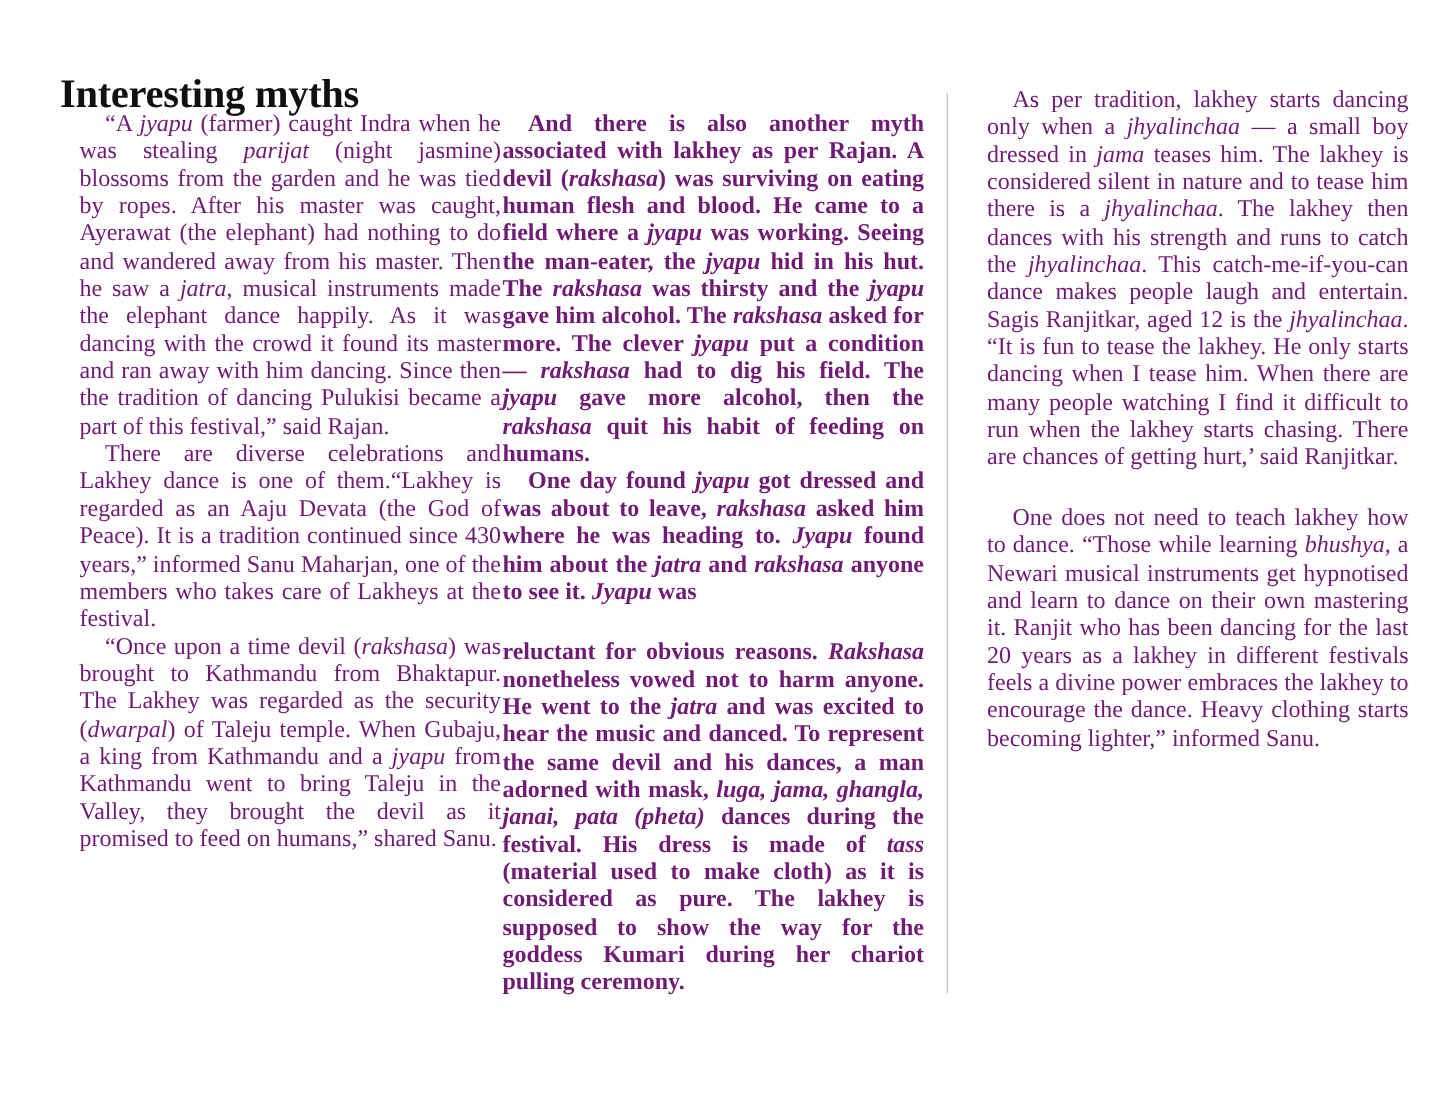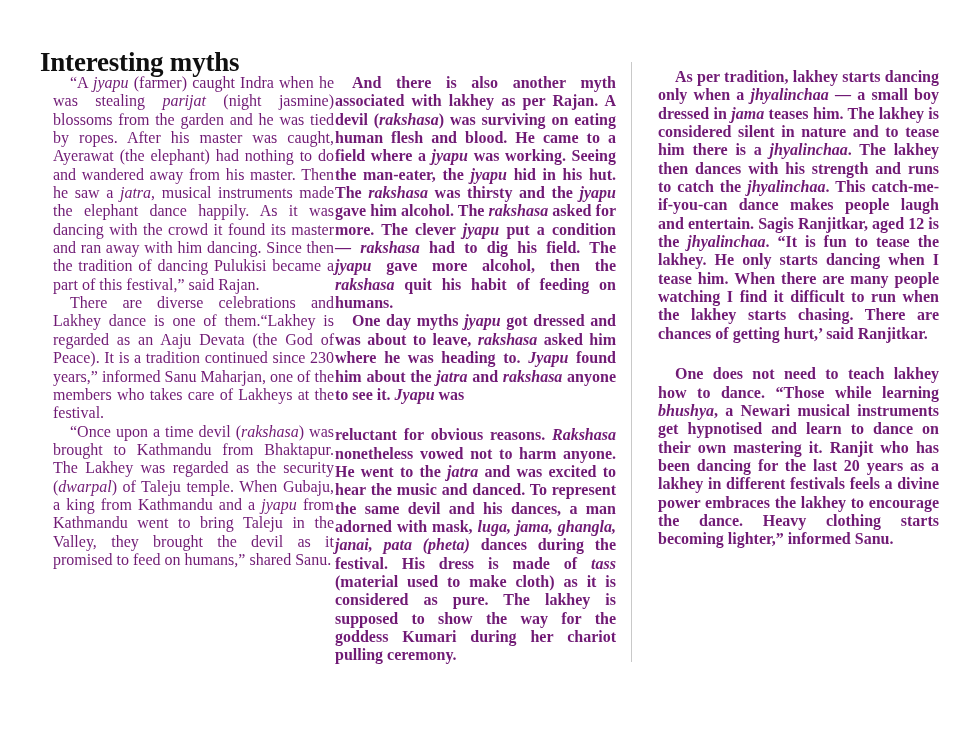--- a/index.html
+++ b/index.html
@@ -40,21 +40,21 @@
     line-height: 18.35px;
     text-align: justify;
     text-justify: inter-word;
     -webkit-hyphens: auto;
     hyphens: auto;
     color: #701a75;
     margin-left: 13px;
   }
   .col-1 { left: 40px; }
   .col-2 { left: 322px; font-weight: bold; }
-  .col-3 { left: 645px; top: 68px; font-weight: bold; }
+  .col-3 { left: 645px; top: 58px; }
 
   .para {
     margin: 0;
     text-indent: 17px;
     text-align: justify;
   }
   .para.cont {
     text-indent: 0;
   }
   .gap {
@@ -76,26 +76,26 @@
 <body>
 
 <div class="page">
 
   <h1 class="headline">Interesting myths</h1>
 
   <div class="divider"></div>
 
   <div class="col col-1">
       <p class="para"><span>“A </span><em>jyapu</em><span> (farmer) caught Indra when he was stealing </span><em>parijat</em><span> (night jasmine) blossoms from the garden and he was tied by ropes. After his master was caught, Ayerawat (the elephant) had nothing to do and wandered away from his master. Then he saw a </span><em>jatra</em><span>, musical instruments made the elephant dance happily. As it was dancing with the crowd it found its master and ran away with him dancing. Since then the tradition of dancing Pulukisi became a part of this festival,” said Rajan.</span></p>
-      <p class="para"><span>There are diverse celebrations and Lakhey dance is one of them.“Lakhey is regarded as an Aaju Devata (the God of Peace). It is a tradition continued since 230 years,” informed Sanu Maharjan, one of the members who takes care of Lakheys at the festival.</span></p>
+      <p class="para"><span>There are diverse celebrations and Lakhey dance is one of them.“Lakhey is regarded as an Aaju Devata (the God of Peace). It is a tradition continued since 430 years,” informed Sanu Maharjan, one of the members who takes care of Lakheys at the festival.</span></p>
       <p class="para"><span>“Once upon a time devil (</span><em>rakshasa</em><span>) was brought to Kathmandu from Bhaktapur. The Lakhey was regarded as the security (</span><em>dwarpal</em><span>) of Taleju temple. When Gubaju, a king from Kathmandu and a </span><em>jyapu</em><span> from Kathmandu went to bring Taleju in the Valley, they brought the devil as it promised to feed on humans,” shared Sanu.</span></p>
     </div>
   <div class="col col-2">
       <p class="para"><span>And there is also another myth associated with lakhey as per Rajan. A devil (</span><em>rakshasa</em><span>) was surviving on eating human flesh and blood. He came to a field where a </span><em>jyapu</em><span> was working. Seeing the man-eater, the </span><em>jyapu</em><span> hid in his hut. The </span><em>rakshasa</em><span> was thirsty and the </span><em>jyapu</em><span> gave him alcohol. The </span><em>rakshasa</em><span> asked for more. The clever </span><em>jyapu</em><span> put a condition — </span><em>rakshasa</em><span> had to dig his field. The </span><em>jyapu</em><span> gave more alcohol, then the </span><em>rakshasa</em><span> quit his habit of feeding on humans.</span></p>
-      <p class="para"><span>One day myths </span><em>jyapu</em><span> got dressed and was about to leave, </span><em>rakshasa</em><span> asked him where he was heading to. </span><em>Jyapu</em><span> found him about the </span><em>jatra</em><span> and </span><em>rakshasa</em><span> anyone to see it. </span><em>Jyapu</em><span> was</span></p>
+      <p class="para"><span>One day found </span><em>jyapu</em><span> got dressed and was about to leave, </span><em>rakshasa</em><span> asked him where he was heading to. </span><em>Jyapu</em><span> found him about the </span><em>jatra</em><span> and </span><em>rakshasa</em><span> anyone to see it. </span><em>Jyapu</em><span> was</span></p>
       <div class="gap"></div>
       <p class="para cont"><span>reluctant for obvious reasons. </span><em>Rakshasa</em><span> nonetheless vowed not to harm anyone. He went to the </span><em>jatra</em><span> and was excited to hear the music and danced. To represent the same devil and his dances, a man adorned with mask, </span><em>luga, jama, ghangla, janai, pata (pheta)</em><span> dances during the festival. His dress is made of </span><em>tass</em><span> (material used to make cloth) as it is considered as pure. The lakhey is supposed to show the way for the goddess Kumari during her chariot pulling ceremony.</span></p>
     </div>
   <div class="col col-3">
       <p class="para"><span>As per tradition, lakhey starts dancing only when a </span><em>jhyalinchaa</em><span> — a small boy dressed in </span><em>jama</em><span> teases him. The lakhey is considered silent in nature and to tease him there is a </span><em>jhyalinchaa</em><span>. The lakhey then dances with his strength and runs to catch the </span><em>jhyalinchaa</em><span>. This catch-me-if-you-can dance makes people laugh and entertain. Sagis Ranjitkar, aged 12 is the </span><em>jhyalinchaa</em><span>. “It is fun to tease the lakhey. He only starts dancing when I tease him. When there are many people watching I find it difficult to run when the lakhey starts chasing. There are chances of getting hurt,’ said Ranjitkar.</span></p>
       <div class="gap"></div>
       <p class="para"><span>One does not need to teach lakhey how to dance. “Those while learning </span><em>bhushya</em><span>, a Newari musical instruments get hypnotised and learn to dance on their own mastering it. Ranjit who has been dancing for the last 20 years as a lakhey in different festivals feels a divine power embraces the lakhey to encourage the dance. Heavy clothing starts becoming lighter,” informed Sanu.</span></p>
     </div>
 
 </div>

